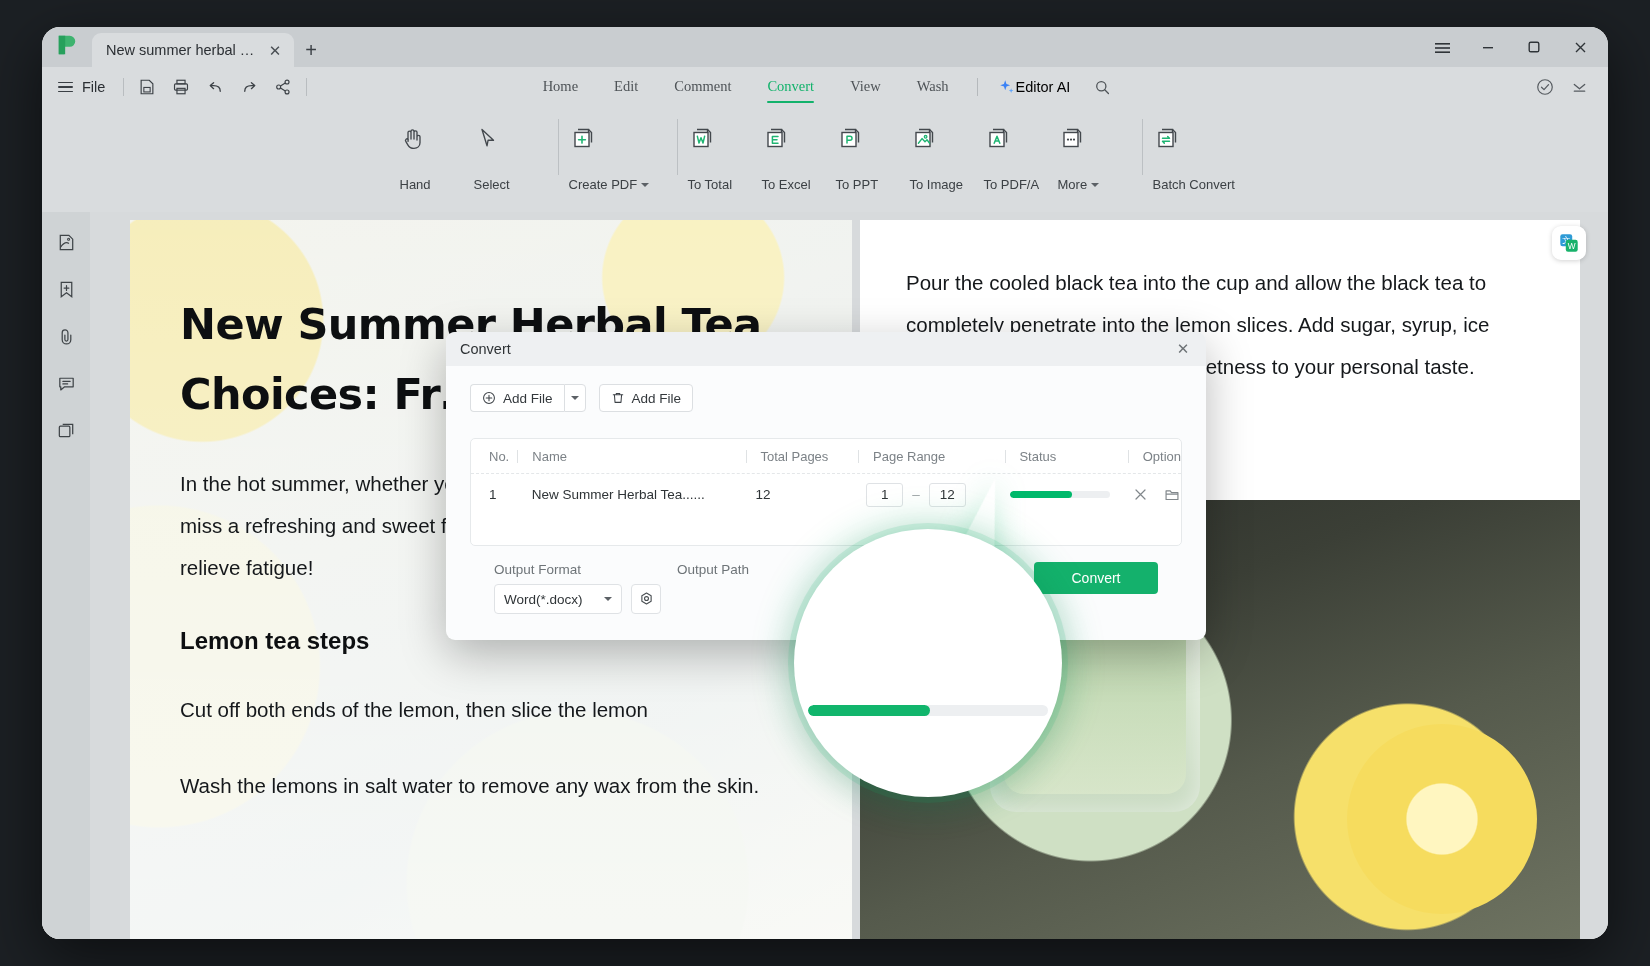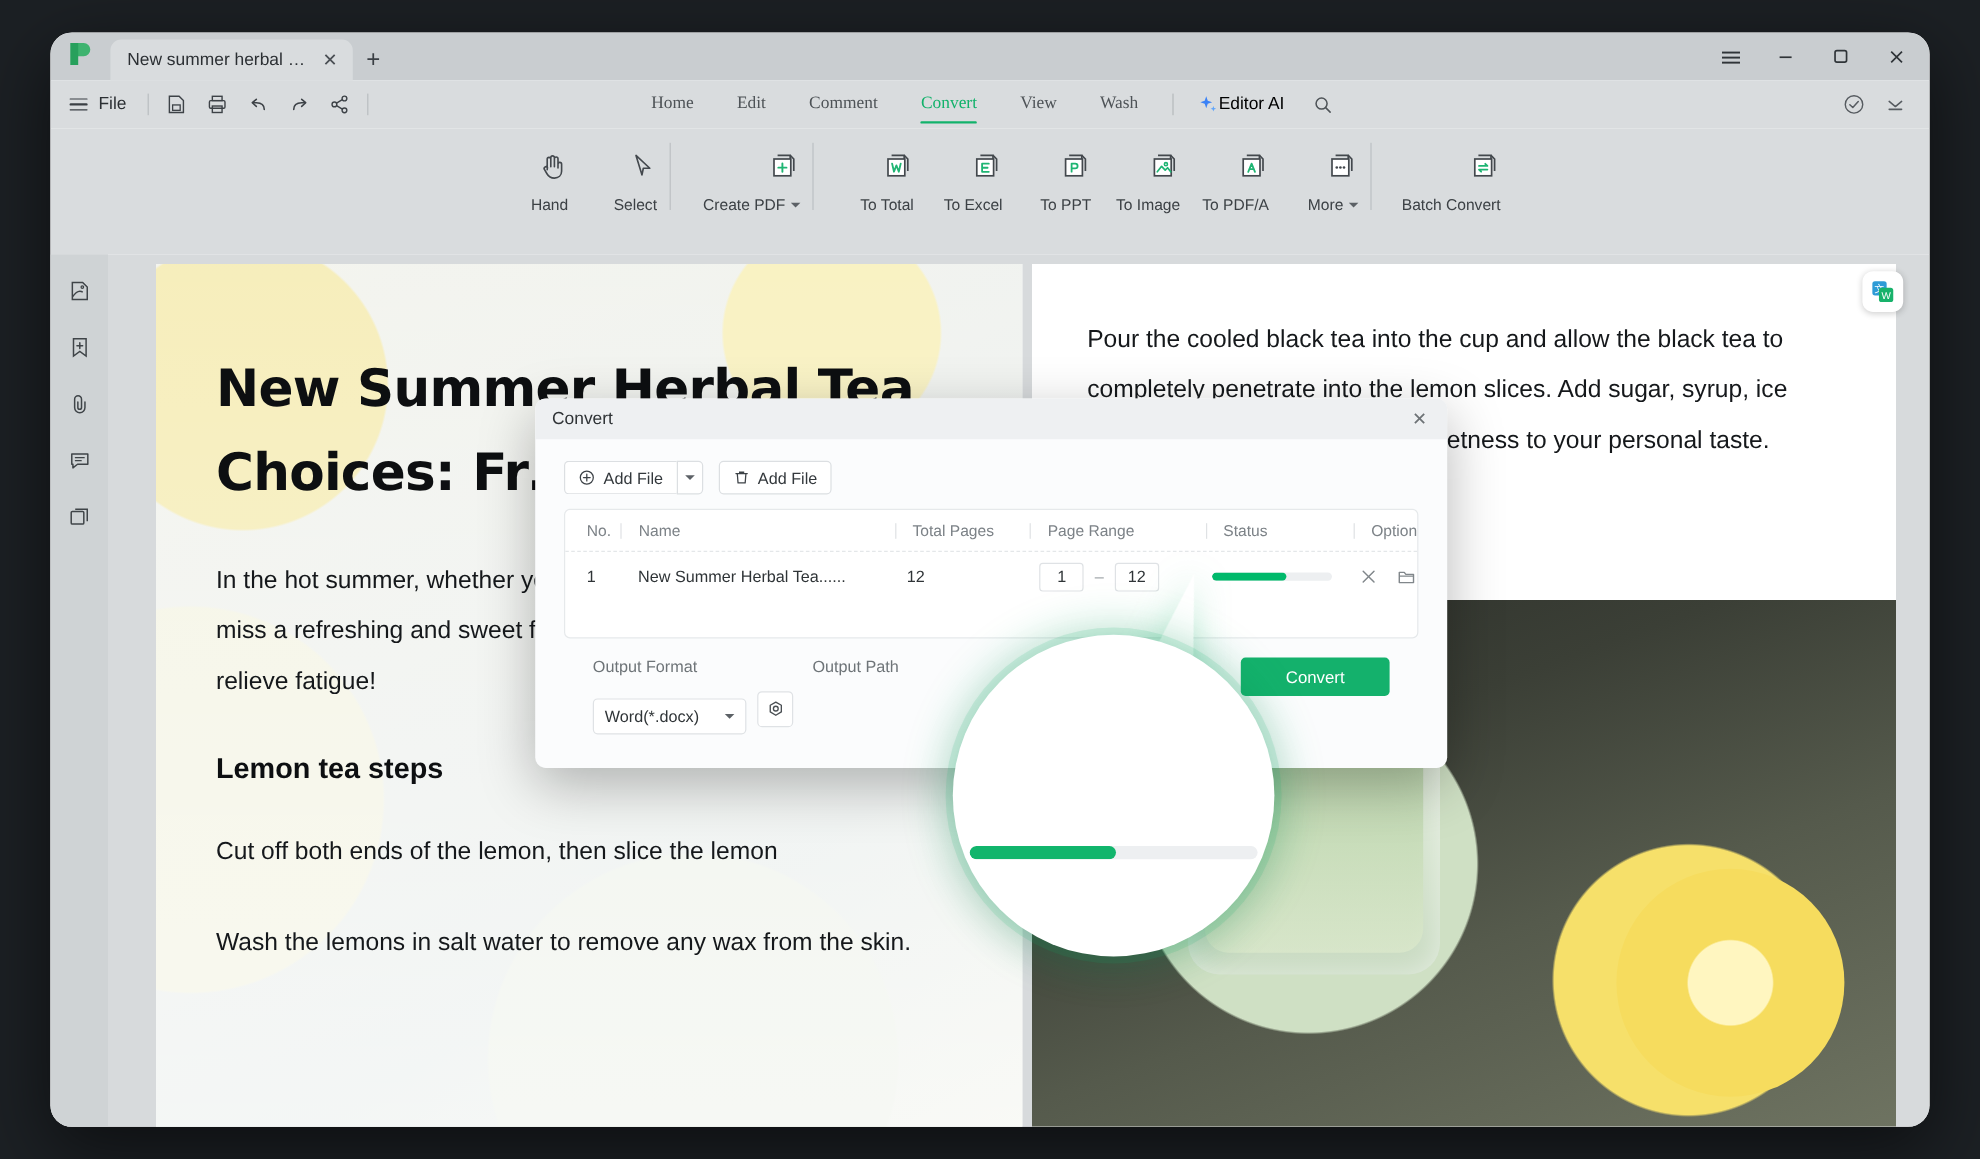--- a/index.html
+++ b/index.html
@@ -104,21 +104,21 @@
   }
 
   
   .ribbon{
     position:absolute; top:80px; left:0; right:0; height:105px;
     background:#d9dcde;
     display:flex; align-items:flex-start; justify-content:center;
     padding-top:10px;
   }
   .rb-item{
-    width:74px; display:flex; flex-direction:column; align-items:flex-end; gap:6px;
+    width:74px; display:flex; flex-direction:column; align-items:flex-start; gap:20px;
     cursor:pointer; padding:4px 0; border-radius:5px;
   }
   .rb-item.wide{ width:98px; }
   .rb-ico{ height:36px; display:flex; align-items:center; justify-content:center; color:#43484d; }
   .rb-lbl{ font-size:13px; color:#3c4145; display:flex; align-items:center; gap:4px; white-space:nowrap; }
   .caret{ width:0;height:0;border-left:4px solid transparent;border-right:4px solid transparent;border-top:4.5px solid #5c6166; }
   .rb-sep{ width:1px; height:56px; background:#bcc0c3; margin:2px 10px 0; }
 
   
   .workspace{
@@ -222,21 +222,21 @@
     border:1px solid #dcdfe2; background:#fff; border-radius:4px;
     font-size:13.5px; color:#33383c; cursor:pointer;
   }
   .splitbtn .btn-outline{ border-radius:4px 0 0 4px; border-right:none; }
   .split-caret{
     width:22px; height:28px; border:1px solid #dcdfe2; border-radius:0 4px 4px 0;
     background:#fff; display:flex; align-items:center; justify-content:center; cursor:pointer;
   }
 
   .ftable{
-    margin-top:12px; border:1px solid #e6e9eb; border-radius:5px; background:#fff;
+    margin-top:26px; border:1px solid #e6e9eb; border-radius:5px; background:#fff;
     height:108px; overflow:hidden;
   }
   .ft-head{ display:flex; height:34px; align-items:center; font-size:13px; color:#7c8287; }
   .ft-row{ display:flex; height:42px; align-items:center; font-size:13.5px; color:#2f3437;
            border-top:1px dashed #e4e7e9; }
   .c-no{ width:50px; padding-left:18px; }
   .c-name{ width:240px; }
   .c-pages{ width:110px; }
   .c-range{ width:148px; display:flex; align-items:center; gap:9px; }
   .c-status{ width:122px; }
@@ -253,21 +253,21 @@
   }
   .progress > i{ display:block; height:100%; border-radius:4px; background:#00b96b; }
   .opt-ico{ color:#7e8budge; }
   .opt-ico{ width:18px;height:18px; display:flex;align-items:center;justify-content:center;
             color:#81878b; cursor:pointer; }
 
   .dlg-foot{ display:flex; padding:16px 24px 0; gap:16px; }
   .field-lbl{ font-size:13.5px; color:#6e7478; margin-bottom:7px; }
   .selectbox{
     width:128px; height:30px; border:1px solid #dfe2e5; border-radius:4px; background:#fff;
-    display:flex; align-items:center; padding:0 9px; font-size:13.5px; color:#2f3437; cursor:pointer;margin-top:12px;
+    display:flex; align-items:center; padding:0 9px; font-size:13.5px; color:#2f3437; cursor:pointer;
   }
   .selectbox .caret{ margin-left:auto; }
   .iconbtn-sq{
     width:30px;height:30px; border:1px solid #dfe2e5; border-radius:4px; background:#fff;
     display:flex;align-items:center;justify-content:center; cursor:pointer; color:#4a4f53;
     margin-left:9px;
   }
   .pathbox{
     width:268px; height:30px; border:1px solid #dfe2e5; border-radius:4px; background:#fff;
     display:flex; align-items:center; padding:0 10px; font-size:13.5px; color:#2f3437; cursor:text;

